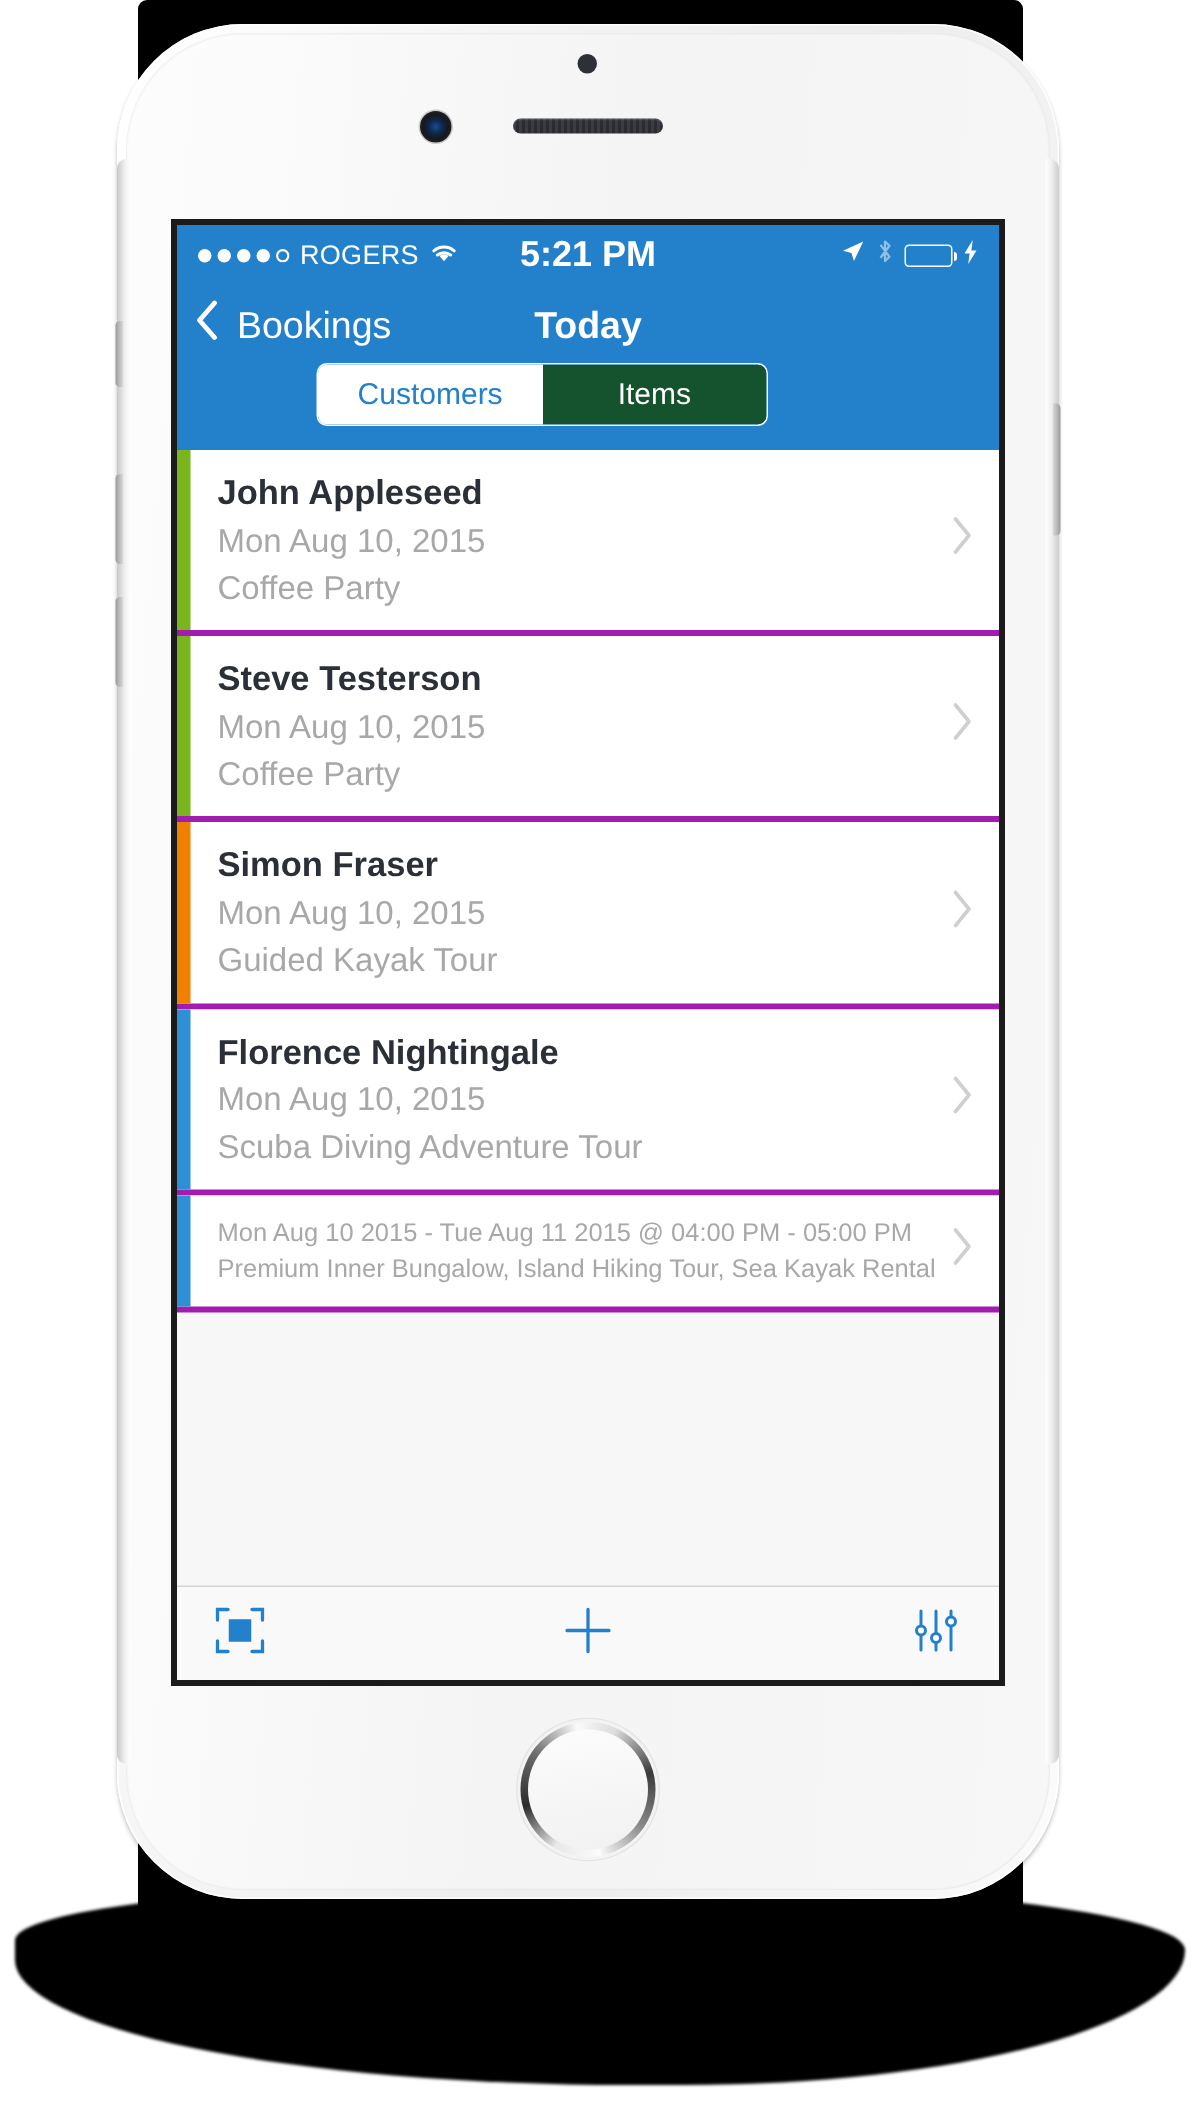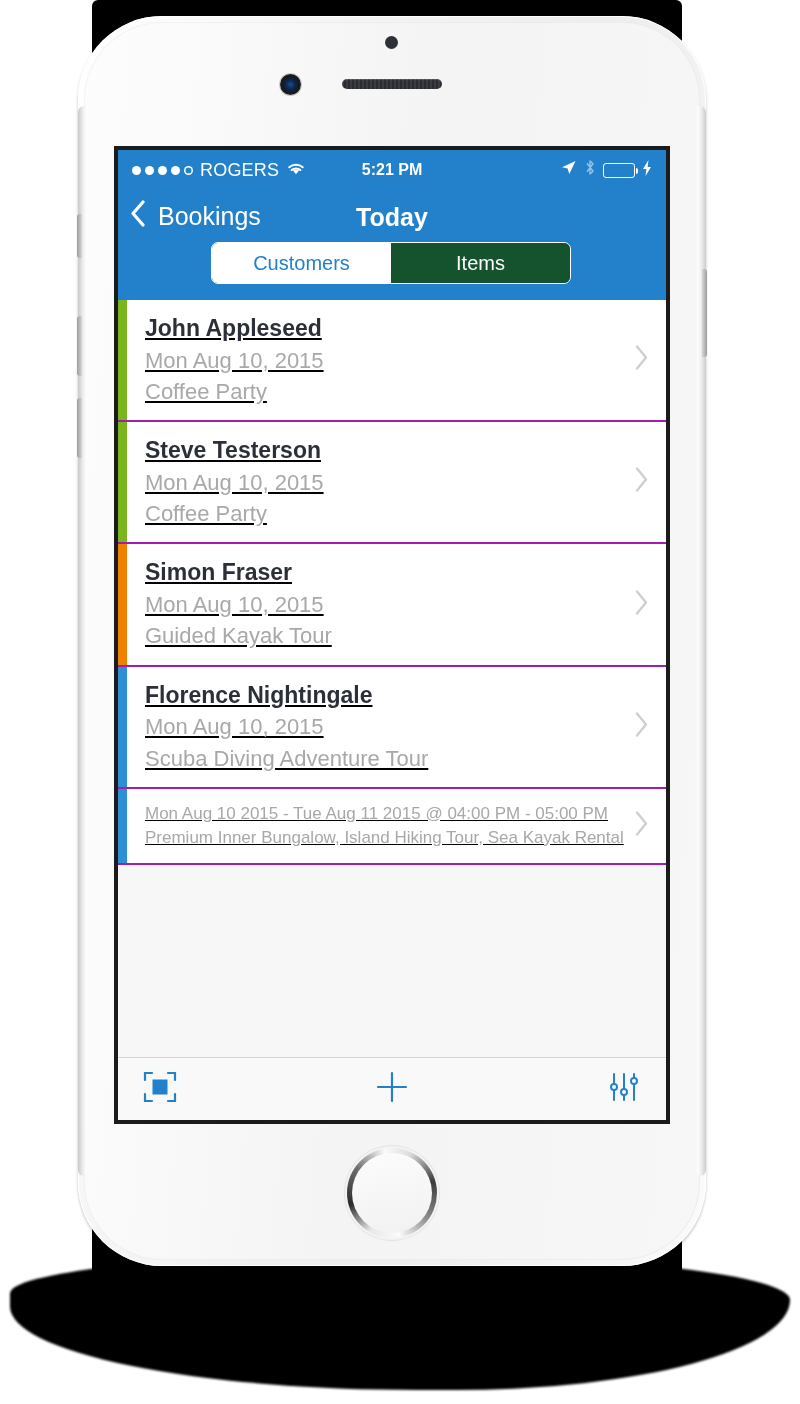--- a/index.html
+++ b/index.html
@@ -184,21 +184,21 @@
   }
   .dot.hollow {
     background: transparent;
     box-shadow: inset 0 0 0 1.5px #ffffff;
   }
   .carrier { font-size: 18px; letter-spacing: 0.2px; }
   .status-center {
     position: absolute;
     left: 0; right: 0;
     text-align: center;
-    font-size: 16px;
+    font-size: 24px;
     font-weight: bold;
     pointer-events: none;
   }
   .status-right {
     margin-left: auto;
     display: flex;
     align-items: center;
     gap: 7px;
     position: relative;
     z-index: 2;
@@ -247,21 +247,21 @@
     text-align: center;
     color: #ffffff;
     font-size: 25px;
     font-weight: bold;
   }
 
   
   .segmented {
     position: absolute;
     left: 93px; top: 52px;
-    width: 360px; height: 42px;
+    width: 301px; height: 42px;
     border: 1.5px solid #ffffff;
     border-radius: 7px;
     display: flex;
     overflow: hidden;
     box-sizing: border-box;
   }
   .seg {
     flex: 1;
     display: flex;
     align-items: center;
@@ -274,24 +274,23 @@
 
   
   .list {
     background: #f7f7f7;
     height: 820px;
     position: relative;
   }
   .row {
     position: relative;
     background: #ffffff;
-    border-bottom: 2px solid #a21caf;
+    border-bottom: 4px solid #a21caf;
     padding: 13px 36px 13px 27px;
     cursor: pointer;
-    text-decoration: underline;
   }
   .row-accent {
     position: absolute;
     left: 0; top: 0; bottom: 0;
     width: 9px;
   }
   .row-name {
     font-size: 23px;
     font-weight: bold;
     color: #2b3038;

